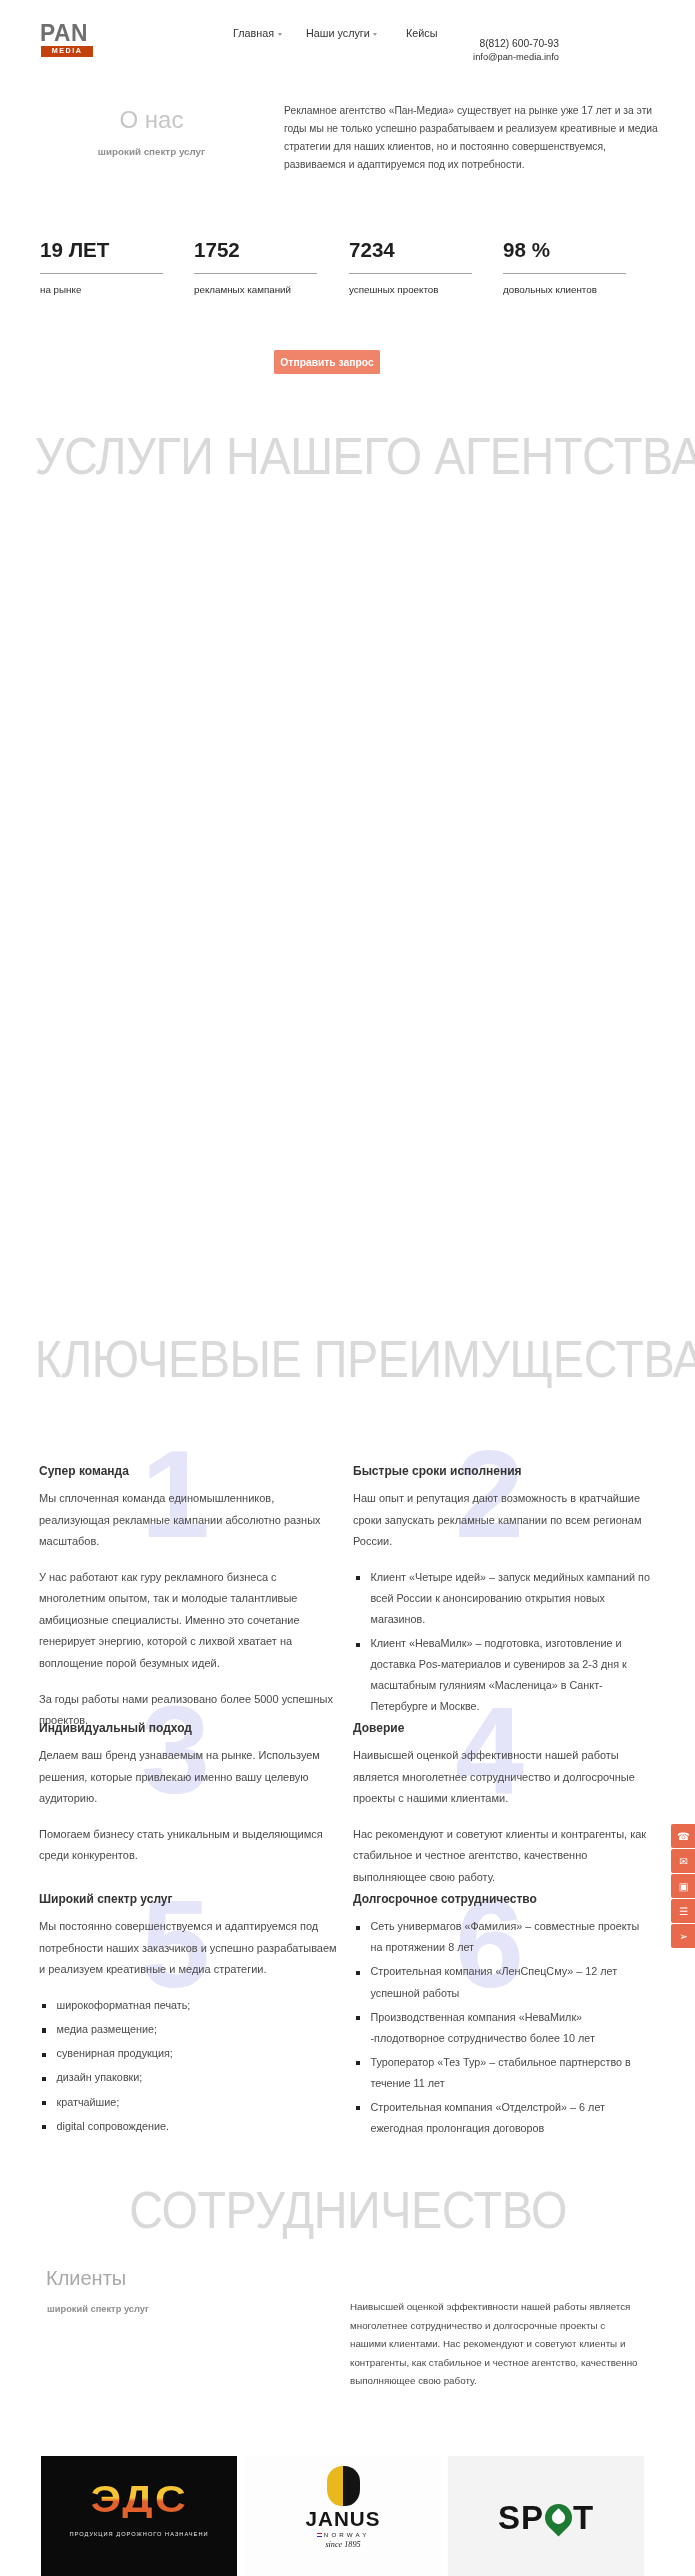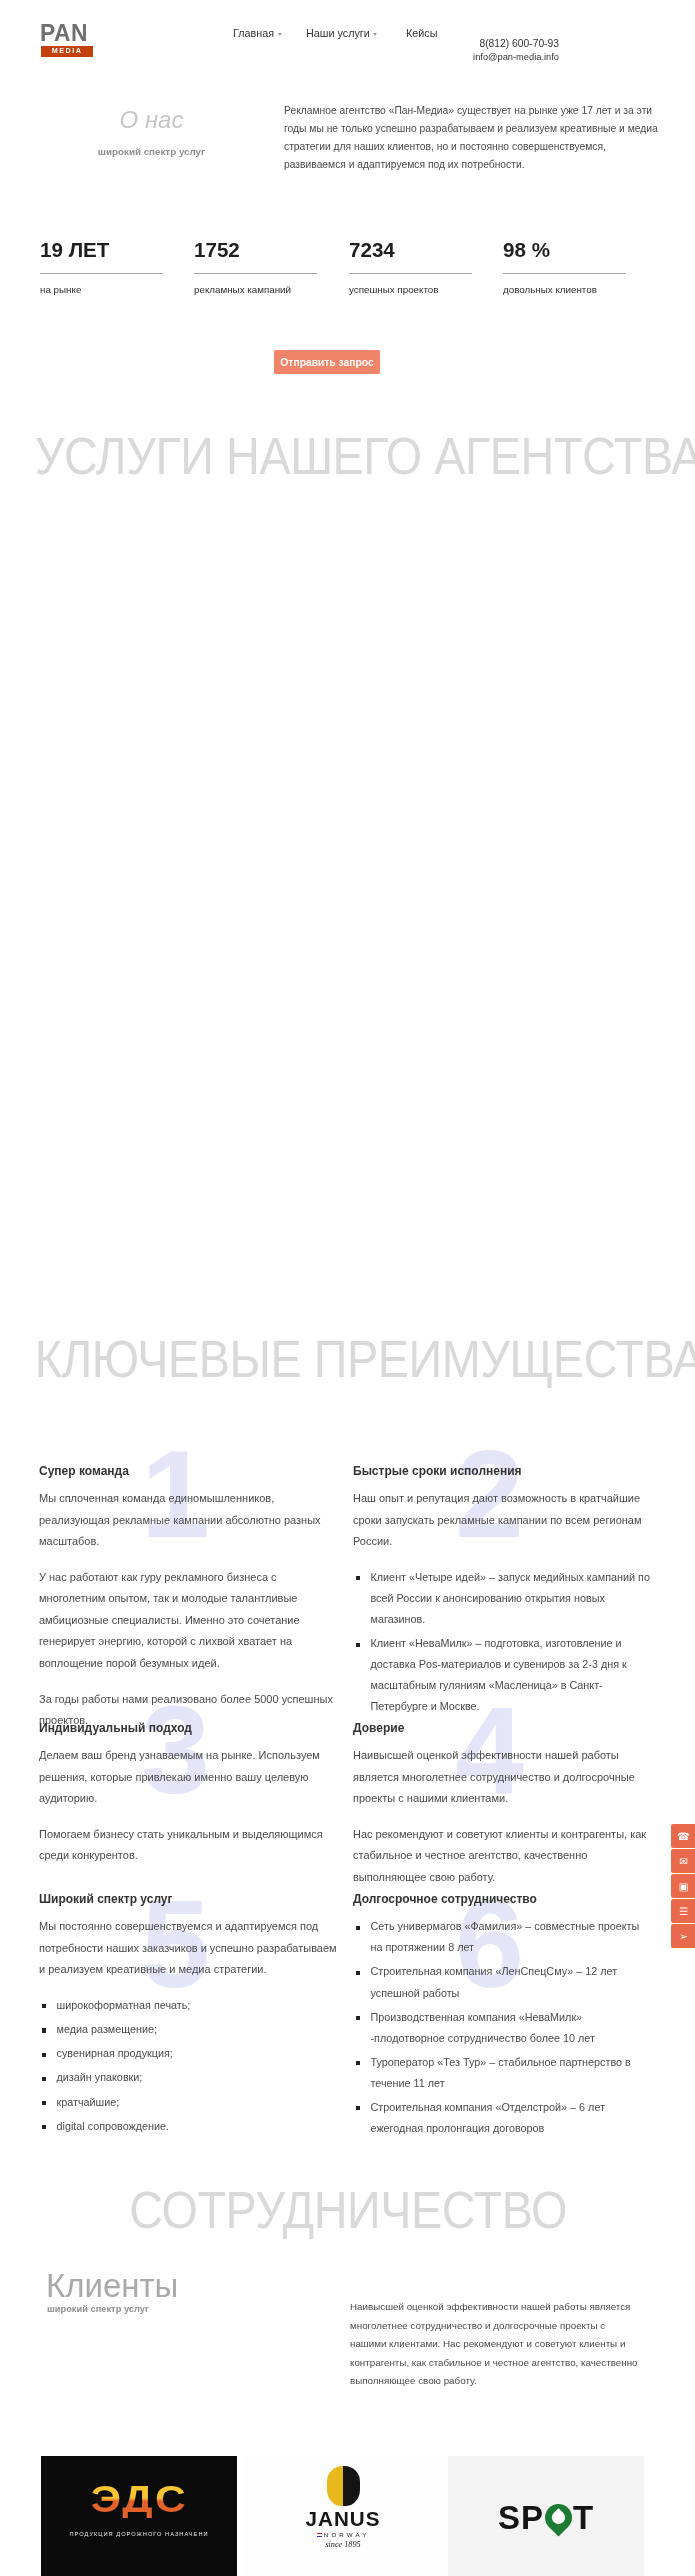--- a/index.html
+++ b/index.html
@@ -9,21 +9,21 @@
 
   
   #logo-pan{left:40px;top:20.6px;font-size:24px;font-weight:bold;color:#6f6f6f;letter-spacing:0.5px;line-height:1;transform:scaleX(.95);transform-origin:left;}
   #logo-media{left:41px;top:46px;width:52px;height:10.8px;background:#c2410c;color:#fff;font-size:7.2px;font-weight:bold;letter-spacing:1.5px;text-align:center;line-height:10.8px;}
   .nav-item{top:27px;font-size:10.8px;color:#333;cursor:pointer;white-space:nowrap;}
   .caret{display:inline-block;width:0;height:0;border-left:2.6px solid transparent;border-right:2.6px solid transparent;border-top:3.1px solid #9a9a9a;margin-left:3.6px;vertical-align:middle;}
   #hdr-phone{top:38px;right:137px;font-size:10.3px;color:#333;text-align:right;}
   #hdr-email{top:52px;right:137px;font-size:9.3px;color:#333;text-align:right;}
 
   
-  #about-title{left:82px;top:106px;width:139px;text-align:center;font-size:24px;color:#c6c6c6;font-style:italic;}
+  #about-title{left:82px;top:106px;width:139px;text-align:center;font-size:24px;color:#c6c6c6;}
   #about-sub{left:82px;top:146px;width:139px;text-align:center;font-size:9.8px;font-weight:bold;color:#8f8f8f;}
   #about-text{left:284px;top:102px;width:384px;font-size:10.3px;line-height:1.75;color:#4a4a4a;}
 
   
   .stat{top:238px;width:124px;}
   .stat .v{font-size:20.6px;font-weight:bold;color:#1f1f1f;}
   .stat .line{height:1px;background:#a3a3a3;margin-top:11.3px;width:123px;}
   .stat .l{font-size:9.8px;color:#2e2e2e;margin-top:9.3px;}
 
   
@@ -41,21 +41,21 @@
   .adv p{position:relative;z-index:1;margin:0 0 14.4px;font-size:11px;line-height:1.95;color:#4a4a4a;}
   .adv ul{position:relative;z-index:1;margin:0;padding:0;list-style:none;}
   .adv li{position:relative;margin:0 0 3.1px;padding-left:17.5px;font-size:10.8px;line-height:1.95;color:#4a4a4a;}
   .adv li::before{content:"";position:absolute;left:3.1px;top:9.3px;width:4.1px;height:4.1px;background:#222;}
 
   
   #side-widget{right:0;top:1824px;width:25px;z-index:30;}
   .sw-btn{width:25px;height:24px;margin-bottom:1px;background:#e8694c;color:#fff;border:none;border-radius:2.1px 0 0 2.1px;font-size:10.3px;line-height:24px;text-align:center;cursor:pointer;}
 
   
-  #clients-title{left:46px;top:2267px;font-size:33px;color:#a9a9a9;}
+  #clients-title{left:46px;top:2267px;font-size:20px;color:#a9a9a9;}
   #clients-sub{left:47px;top:2304px;font-size:9.3px;font-weight:bold;color:#8f8f8f;}
   #clients-text{left:350px;top:2298px;width:291px;font-size:9.8px;line-height:1.9;color:#4a4a4a;}
 
   .logo-card{top:2456px;width:196px;height:124px;cursor:pointer;}
   #logo-eds{left:41px;background:#0b0b0b;text-align:center;}
   #eds-mark{margin-top:25px;font-size:37px;font-weight:bold;letter-spacing:2.1px;line-height:1;background:linear-gradient(#f7c534 45%,#e2622b 55%);-webkit-background-clip:text;background-clip:text;color:#f2a122;-webkit-text-fill-color:transparent;transform:scaleX(1.15);display:inline-block;}
   #eds-caption{margin-top:13.4px;color:#e9e9e9;font-size:5.7px;letter-spacing:1px;}
   #logo-janus{left:245px;background:#fdfdfd;text-align:center;}
   #janus-head{display:inline-block;margin-top:10.3px;width:33px;height:40px;background:linear-gradient(90deg,#e8b91c 50%,#141414 50%);border-radius:15.5px 15.5px 42% 42%;}
   #janus-name{font-family:Liberation Sans, sans-serif;font-size:20.6px;font-weight:bold;color:#161616;letter-spacing:1px;line-height:1.1;}

